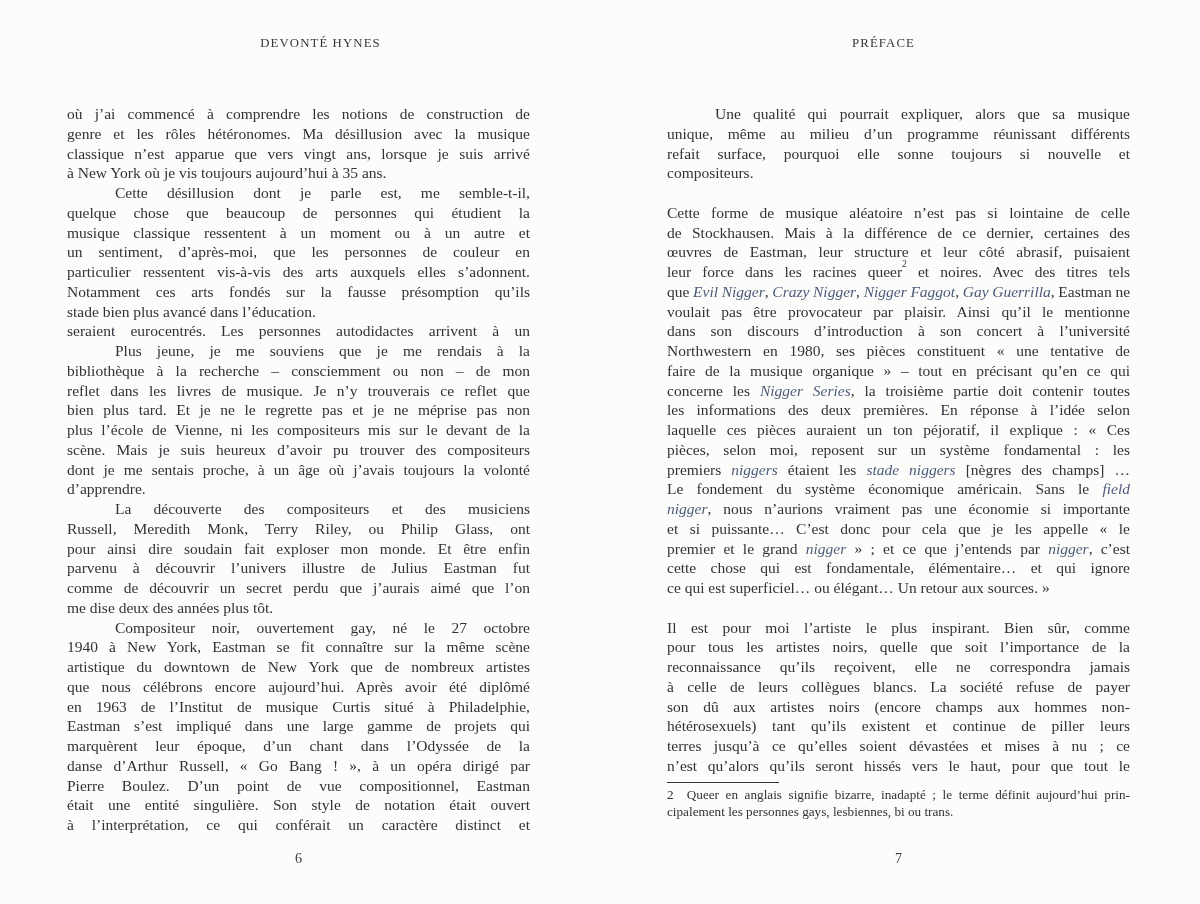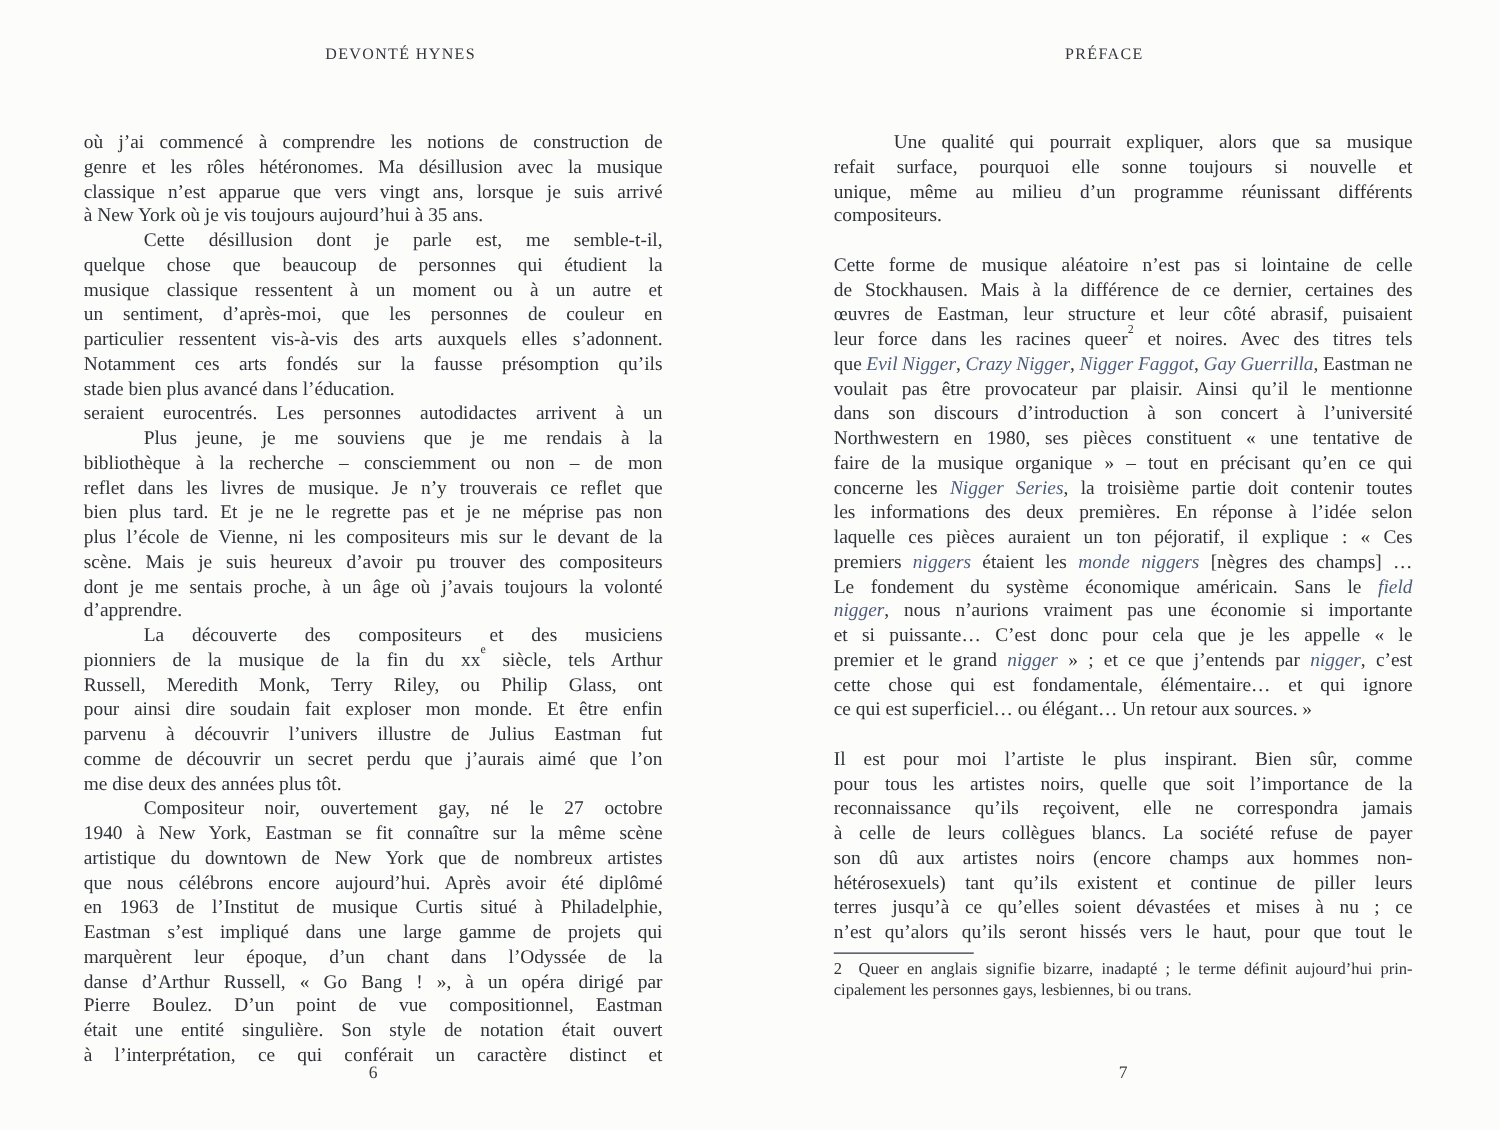--- a/index.html
+++ b/index.html
@@ -112,21 +112,20 @@
           <div class="line" style="">bibliothèque à la recherche – consciemment ou non – de mon</div>
           <div class="line" style="">reflet dans les livres de musique. Je n’y trouverais ce reflet que</div>
           <div class="line" style="">bien plus tard. Et je ne le regrette pas et je ne méprise pas non</div>
           <div class="line" style="">plus l’école de Vienne, ni les compositeurs mis sur le devant de la</div>
           <div class="line" style="">scène. Mais je suis heureux d’avoir pu trouver des compositeurs</div>
           <div class="line" style="">dont je me sentais proche, à un âge où j’avais toujours la volonté</div>
           <div class="line last" style="">d’apprendre.</div>
         </div>
         <div class="para">
           <div class="line indent" style="">La découverte des compositeurs et des musiciens</div>
-          <div class="line" style="">pionniers de la musique de la fin du xx<sup>e</sup> siècle, tels Arthur</div>
           <div class="line" style="">Russell, Meredith Monk, Terry Riley, ou Philip Glass, ont</div>
           <div class="line" style="">pour ainsi dire soudain fait exploser mon monde. Et être enfin</div>
           <div class="line" style="">parvenu à découvrir l’univers illustre de Julius Eastman fut</div>
           <div class="line" style="">comme de découvrir un secret perdu que j’aurais aimé que l’on</div>
           <div class="line last" style="">me dise deux des années plus tôt.</div>
         </div>
         <div class="para">
           <div class="line indent" style="">Compositeur noir, ouvertement gay, né le 27 octobre</div>
           <div class="line" style="">1940 à New York, Eastman se fit connaître sur la même scène</div>
           <div class="line" style="">artistique du downtown de New York que de nombreux artistes</div>
@@ -142,38 +141,39 @@
       </div>
     <div class="page-number">6</div>
   </div>
 
   <div class="page right">
     <div class="running-header shift-in-right">PRÉFACE</div>
     <div class="text-block">
       <div>
           <div class="para">
             <div class="line indent" style="">Une qualité qui pourrait expliquer, alors que sa musique</div>
+            <div class="line" style="">unique, même au milieu d’un programme réunissant différents</div>
             <div class="line" style="">refait surface, pourquoi elle sonne toujours si nouvelle et</div>
-            <div class="line" style="">unique, même au milieu d’un programme réunissant différents</div>
             <div class="line last" style="">compositeurs.</div>
           </div>
           <div class="para gap">
             <div class="line" style="">Cette forme de musique aléatoire n’est pas si lointaine de celle</div>
             <div class="line" style="">de Stockhausen. Mais à la différence de ce dernier, certaines des</div>
             <div class="line" style="">œuvres de Eastman, leur structure et leur côté abrasif, puisaient</div>
             <div class="line" style="">leur force dans les racines queer<sup>2</sup> et noires. Avec des titres tels</div>
             <div class="line" style="word-spacing: -0.4px;">que <i>Evil Nigger</i>, <i>Crazy Nigger</i>, <i>Nigger Faggot</i>, <i>Gay Guerrilla</i>, Eastman ne</div>
             <div class="line" style="">voulait pas être provocateur par plaisir. Ainsi qu’il le mentionne</div>
             <div class="line" style="">dans son discours d’introduction à son concert à l’université</div>
             <div class="line" style="">Northwestern en 1980, ses pièces constituent « une tentative de</div>
             <div class="line" style="">faire de la musique organique » – tout en précisant qu’en ce qui</div>
             <div class="line" style="">concerne les <i>Nigger Series</i>, la troisième partie doit contenir toutes</div>
             <div class="line" style="">les informations des deux premières. En réponse à l’idée selon</div>
             <div class="line" style="">laquelle ces pièces auraient un ton péjoratif, il explique : « Ces</div>
-            <div class="line" style="">premiers <i>niggers</i> étaient les <i>monde niggers</i> [nègres des champs] …</div>
+            <div class="line" style="">pièces, selon moi, reposent sur un système fondamental : les</div>
+            <div class="line" style="">premiers <i>niggers</i> étaient les <i>stade niggers</i> [nègres des champs] …</div>
             <div class="line" style="">Le fondement du système économique américain. Sans le <i>field</i></div>
             <div class="line" style=""><i>nigger</i>, nous n’aurions vraiment pas une économie si importante</div>
             <div class="line" style="">et si puissante… C’est donc pour cela que je les appelle « le</div>
             <div class="line" style="">premier et le grand <i>nigger</i> » ; et ce que j’entends par <i>nigger</i>, c’est</div>
             <div class="line" style="">cette chose qui est fondamentale, élémentaire… et qui ignore</div>
             <div class="line last" style="">ce qui est superficiel… ou élégant… Un retour aux sources. »</div>
           </div>
           <div class="para gap">
             <div class="line" style="">Il est pour moi l’artiste le plus inspirant. Bien sûr, comme</div>
             <div class="line" style="">pour tous les artistes noirs, quelle que soit l’importance de la</div>

